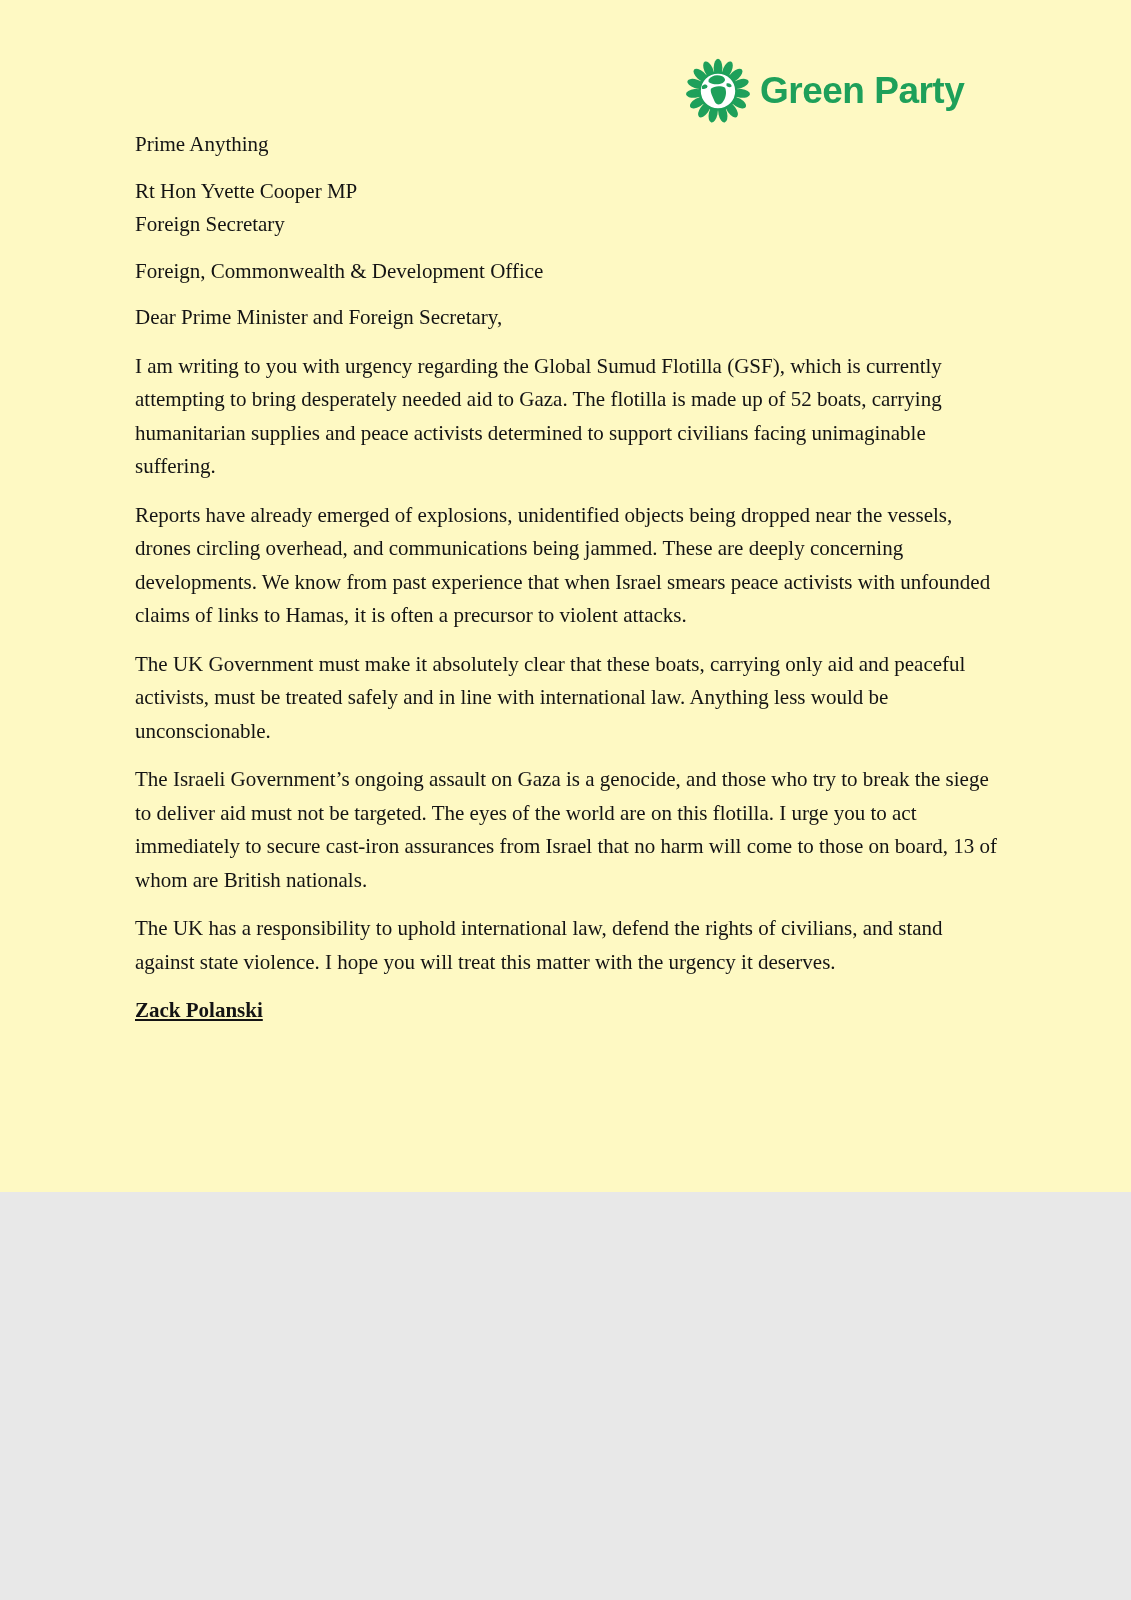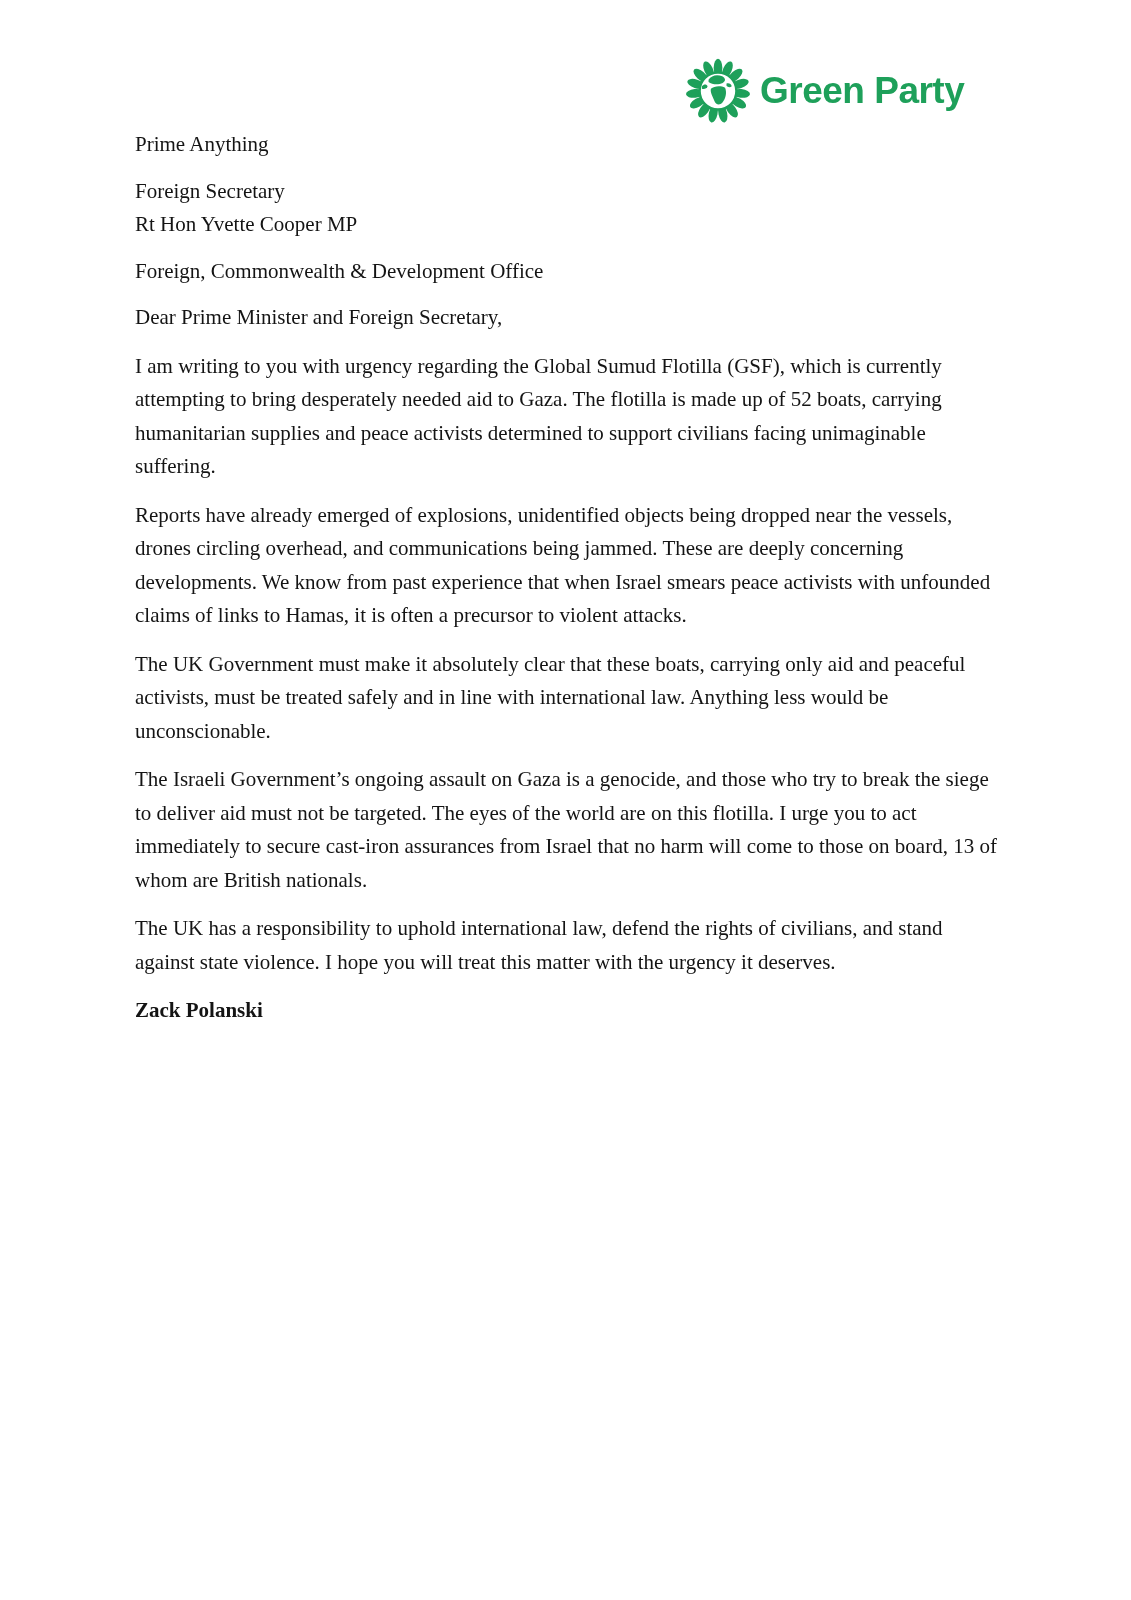--- a/index.html
+++ b/index.html
@@ -1,21 +1,21 @@
 <!DOCTYPE html>
 <html style="--brand: #1EA05A;"><head>
 <meta charset="utf-8">
 <style>
   html, body { margin: 0; padding: 0; background: #e8e8e8; }
   .page {
     position: relative;
     width: 1131px;
-    height: 1600px;
+    height: 1192px;
     margin: 0 auto;
-    background: #ffffff;
+    background: #fef9c3;
     font-family: "Liberation Serif", serif;
     color: #141414;
     overflow: hidden;
   }
   
   .logo {
     position: absolute;
     left: 683px;
     top: 56px;
     display: flex;
@@ -40,21 +40,21 @@
   }
   .addr-block { margin: 0 0 13px 0; }
   .addr-line { white-space: nowrap; }
   .date-line {
     text-align: right;
     margin: 12px 0 58px 0;
   }
   .date-line sup { font-size: 0.62em; line-height: 0; }
   .content p { margin: 12px 0 15px 0; }
   .closing { margin-bottom: 14px; }
-  .sig-name { font-weight: 700; }
+  .sig-name { font-weight: 700; text-decoration: underline; }
 </style>
 </head>
 <body>
 
 <div class="page">
 
   <div class="logo">
     <svg class="logo-icon" viewBox="0 0 74 74" fill="currentColor">
       <g>
         <ellipse cx="37" cy="12.5" rx="4.6" ry="9.5"></ellipse>
@@ -82,22 +82,22 @@
     <span class="wordmark">Green Party</span>
   </div>
 
   <div class="content">
 
     <div class="addr-block">
       <div class="addr-line">Prime Anything</div>
     </div>
 
     <div class="addr-block">
+      <div class="addr-line">Rt Hon Yvette Cooper MP</div>
       <div class="addr-line">Foreign Secretary</div>
-      <div class="addr-line">Rt Hon Yvette Cooper MP</div>
     </div>
 
     <div class="addr-block">
       <div class="addr-line">Foreign, Commonwealth &amp; Development Office</div>
     </div>
 
 
     <p>Dear Prime Minister and Foreign Secretary,</p>
 
     <p>I am writing to you with urgency regarding the Global Sumud Flotilla (GSF), which is currently attempting to bring desperately needed aid to Gaza. The flotilla is made up of 52 boats, carrying humanitarian supplies and peace activists determined to support civilians facing unimaginable suffering.</p>

